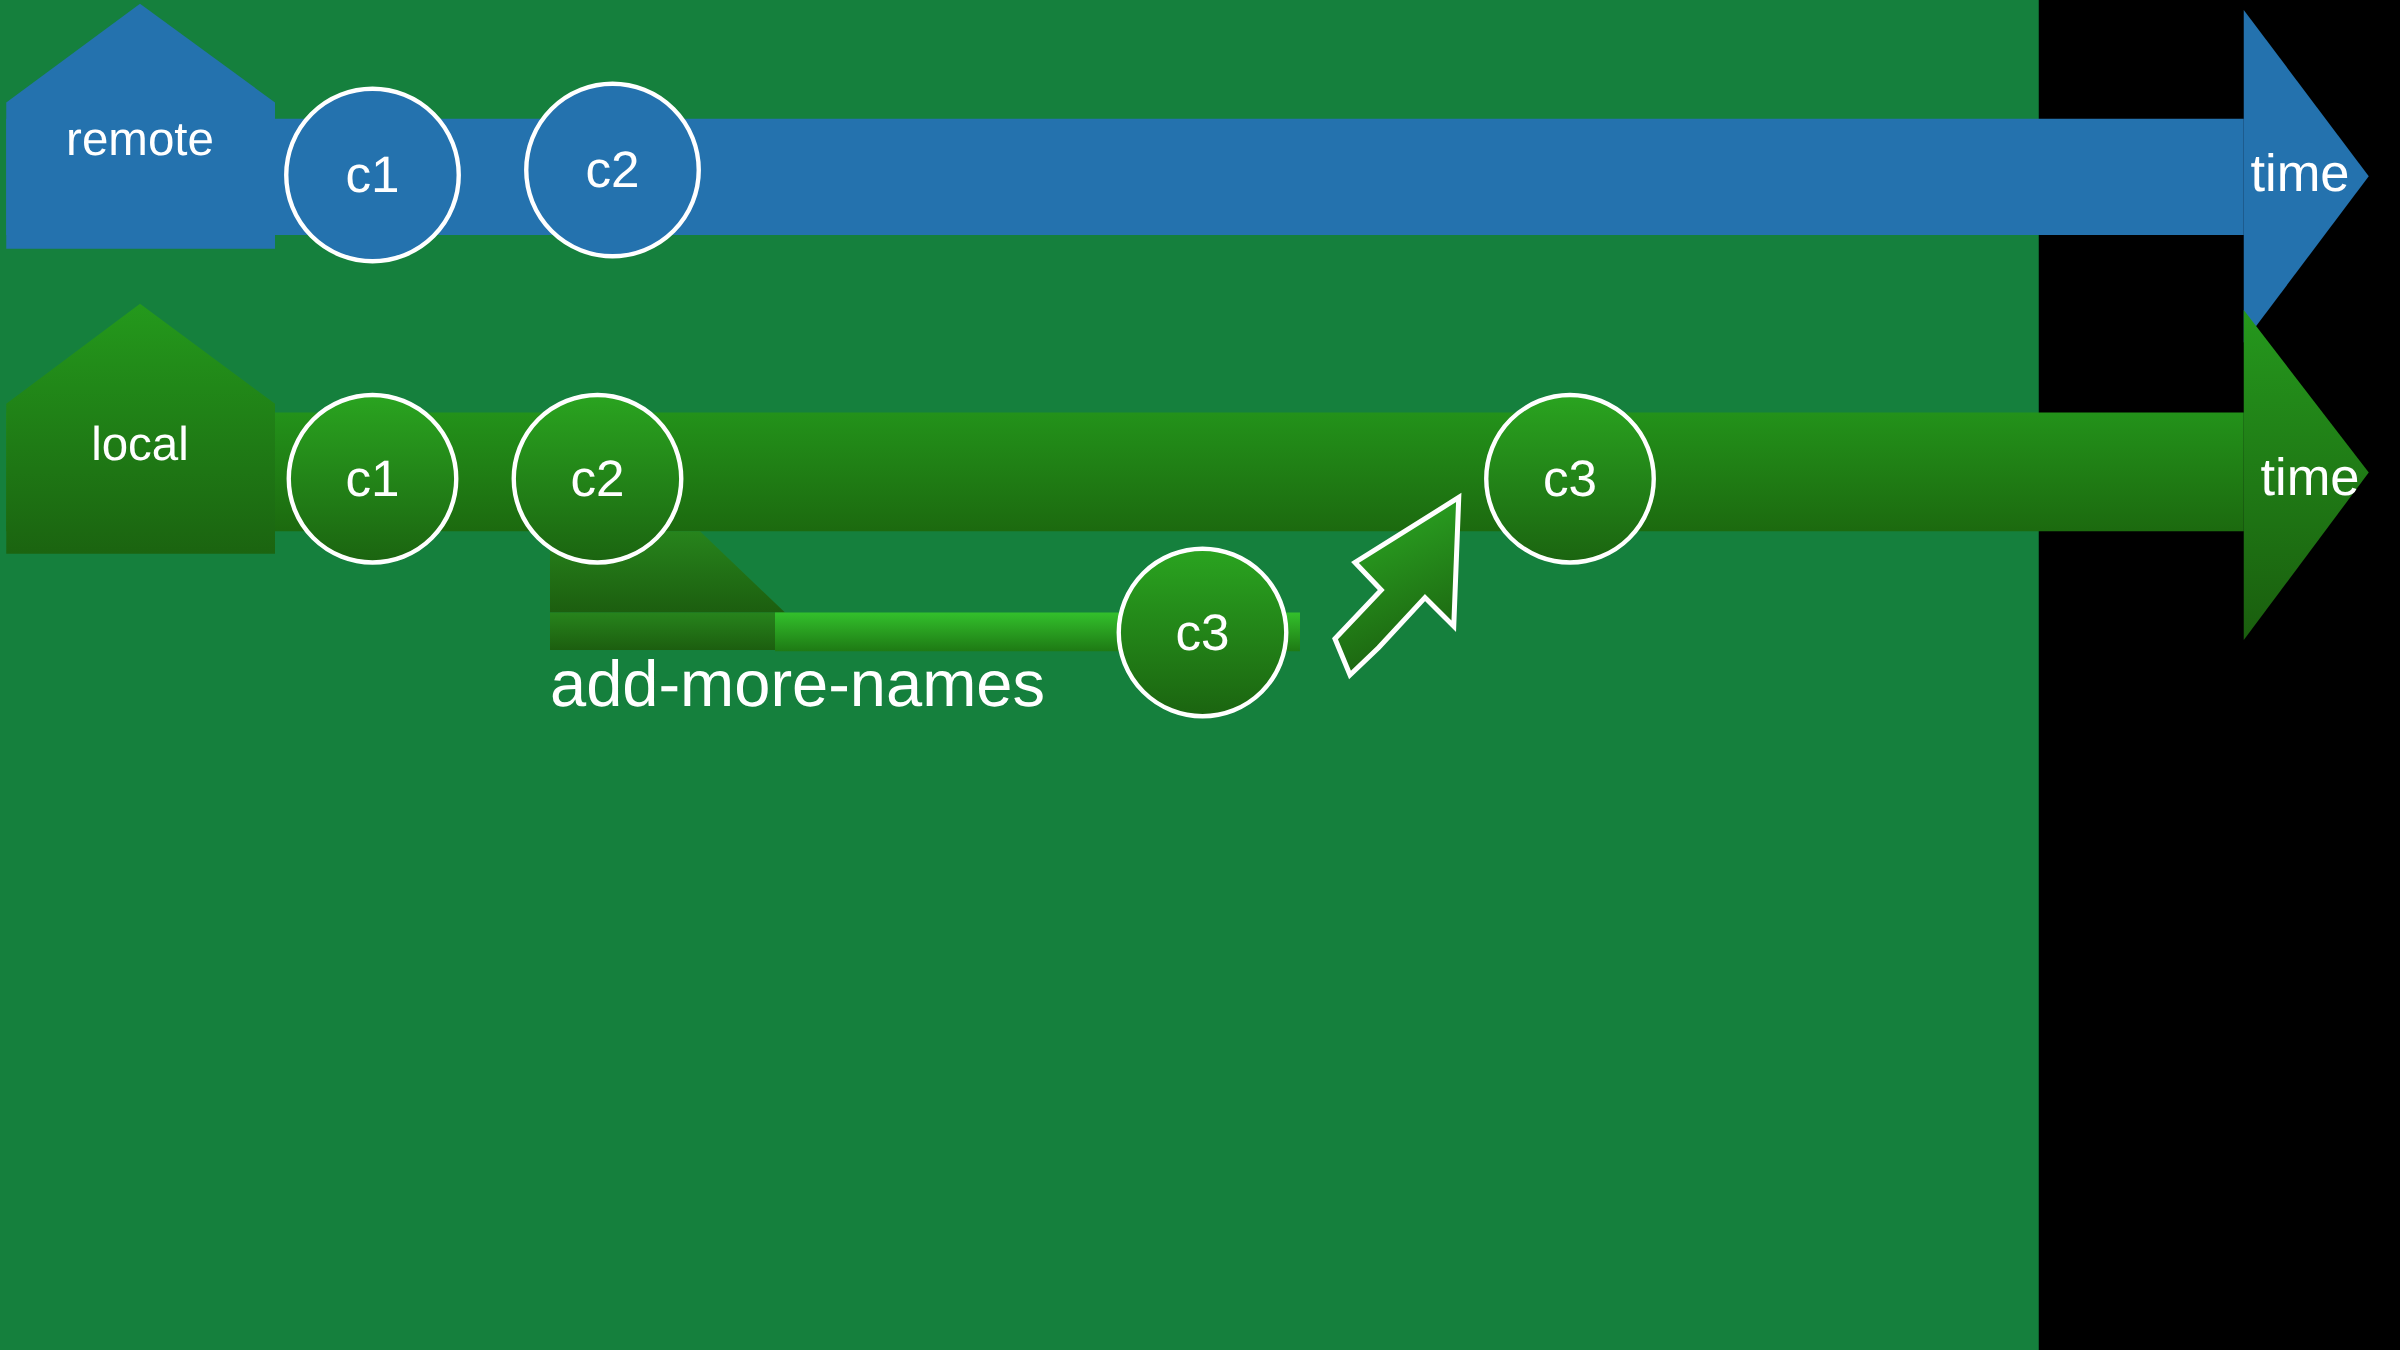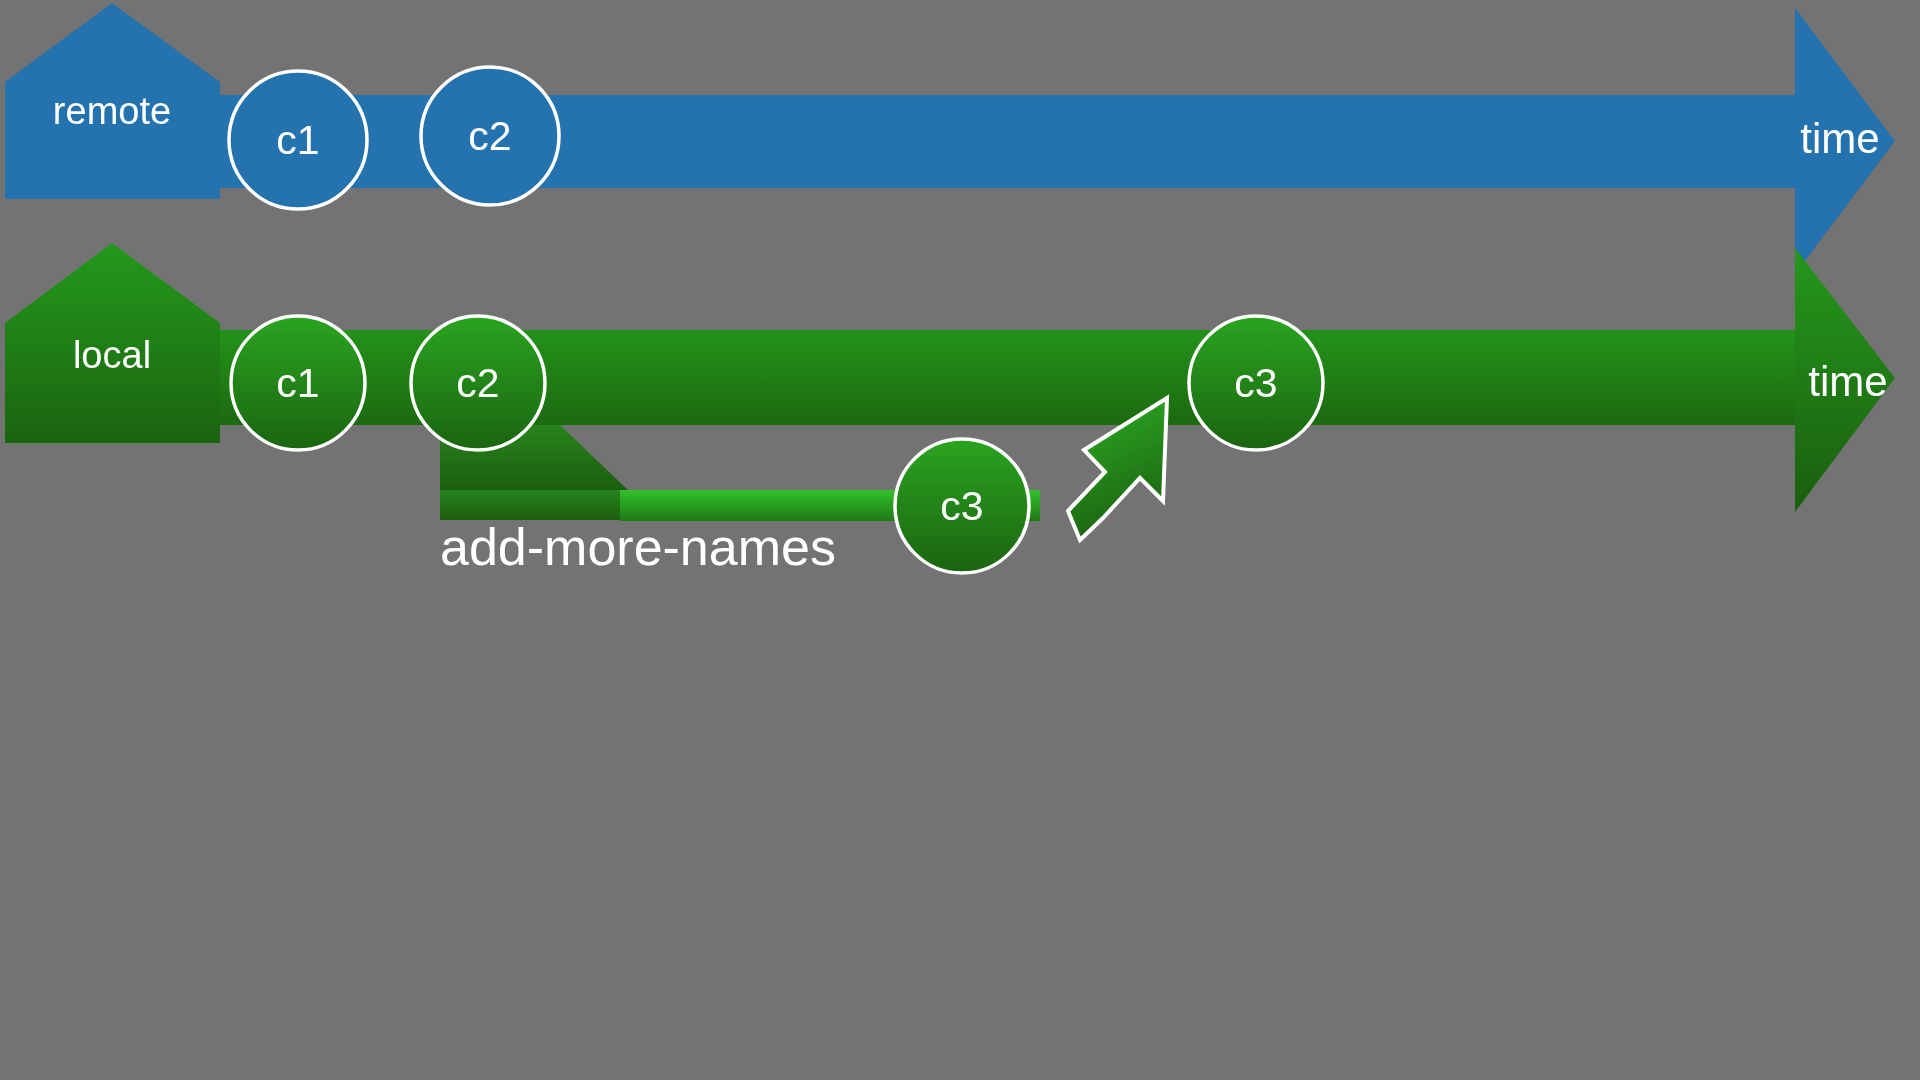--- a/index.html
+++ b/index.html
@@ -9,23 +9,23 @@
     background: #000000;
   }
   body {
     width: 1920px;
     height: 1080px;
     overflow: hidden;
     font-family: "Liberation Sans", sans-serif;
   }
   #stage {
     position: relative;
-    width: 1920px;
+    width: 1631px;
     height: 1080px;
-    background: #737373;
+    background: #15803d;
   }
   #diagram {
     position: absolute;
     left: 0;
     top: 0;
     width: 1920px;
     height: 1080px;
     display: block;
   }
   .node-label, .lane-label, .axis-label, .branch-label {

